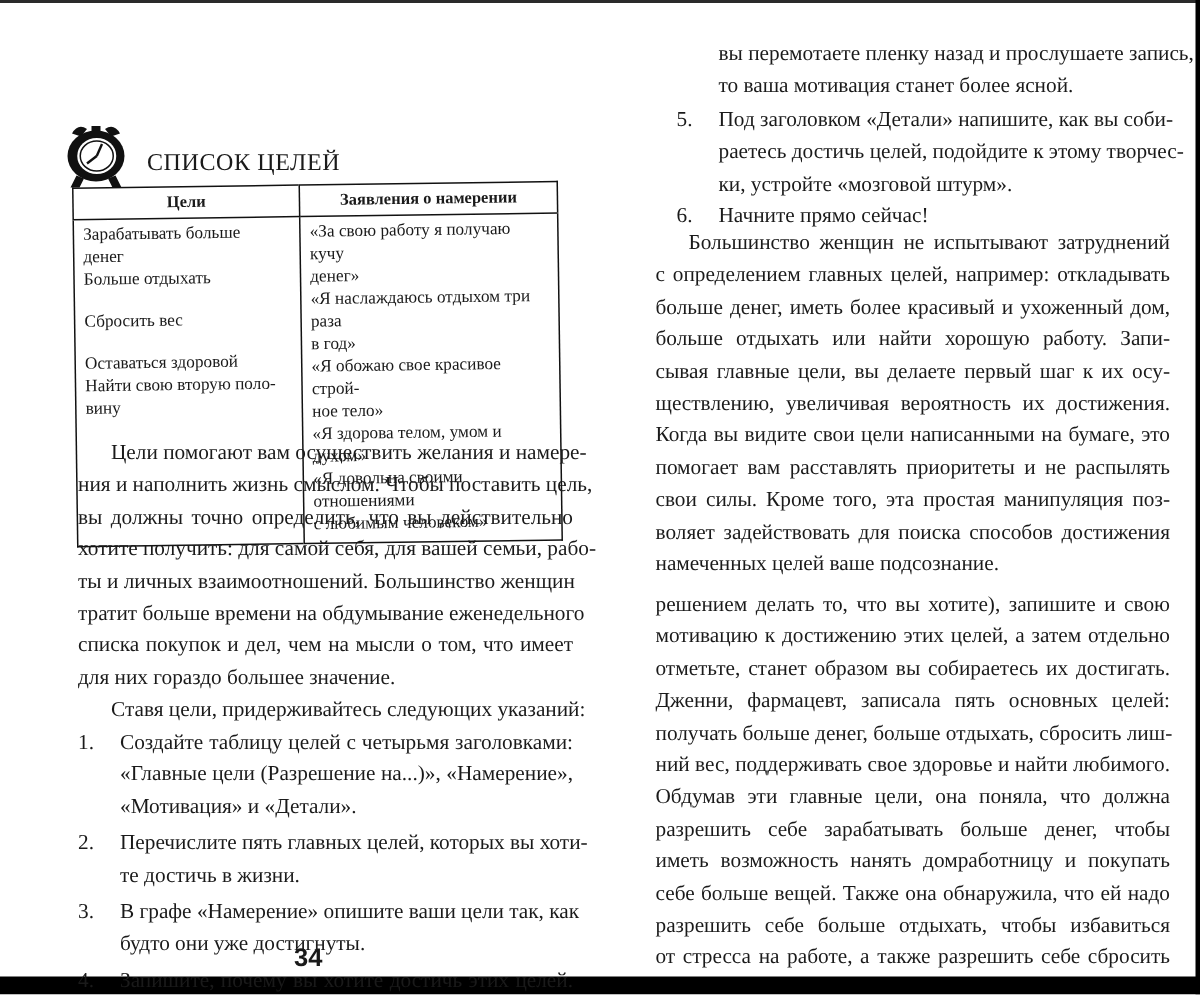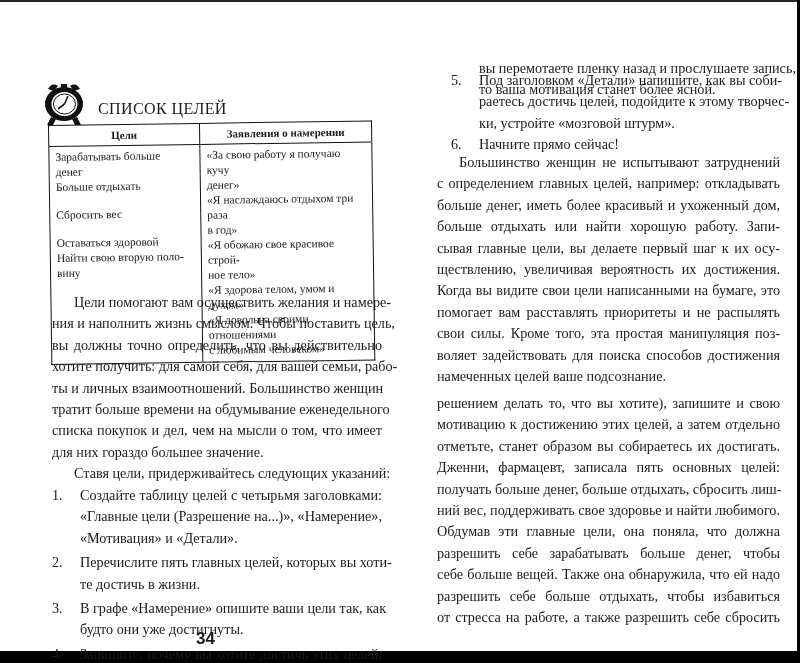--- a/index.html
+++ b/index.html
@@ -152,21 +152,21 @@
       <span class="line">Запишите, почему вы хотите достичь этих целей.</span>
 
     </li>
   </ul>
 
   <div class="page-number left">34</div>
 </div>
 
 <div class="page page-right">
   <div class="para body-text" style="left:51px; top:26px; width:331px;">
-    <span class="line" style="padding-left:28px;margin-top:32px;">вы перемотаете пленку назад и прослушаете запись,</span>
+    <span class="line" style="padding-left:28px;">вы перемотаете пленку назад и прослушаете запись,</span>
     <span class="line last" style="padding-left:28px;">то ваша мотивация станет более ясной.</span>
   </div>
 
   <ul class="list body-text" style="left:51px; top:70px; width:331px;">
     <li>
       <span class="num">5.</span>
       <span class="line">Под заголовком «Детали» напишите, как вы соби-</span>
       <span class="line">раетесь достичь целей, подойдите к этому творчес-</span>
       <span class="line last">ки, устройте «мозговой штурм».</span>
     </li>
@@ -192,19 +192,20 @@
 
   <div class="para body-text" style="left:37px; top:393px; width:343px;">
     <span class="line">решением делать то, что вы хотите), запишите и свою</span>
     <span class="line">мотивацию к достижению этих целей, а затем отдельно</span>
     <span class="line">отметьте, станет образом вы собираетесь их достигать.</span>
     <span class="line">Дженни, фармацевт, записала пять основных целей:</span>
     <span class="line">получать больше денег, больше отдыхать, сбросить лиш-</span>
     <span class="line">ний вес, поддерживать свое здоровье и найти любимого.</span>
     <span class="line">Обдумав эти главные цели, она поняла, что должна</span>
     <span class="line">разрешить себе зарабатывать больше денег, чтобы</span>
+    <span class="line">иметь возможность нанять домработницу и покупать</span>
     <span class="line">себе больше вещей. Также она обнаружила, что ей надо</span>
     <span class="line">разрешить себе больше отдыхать, чтобы избавиться</span>
     <span class="line">от стресса на работе, а также разрешить себе сбросить</span>
 
   </div>
 
 </div>
 
 </body></html>

